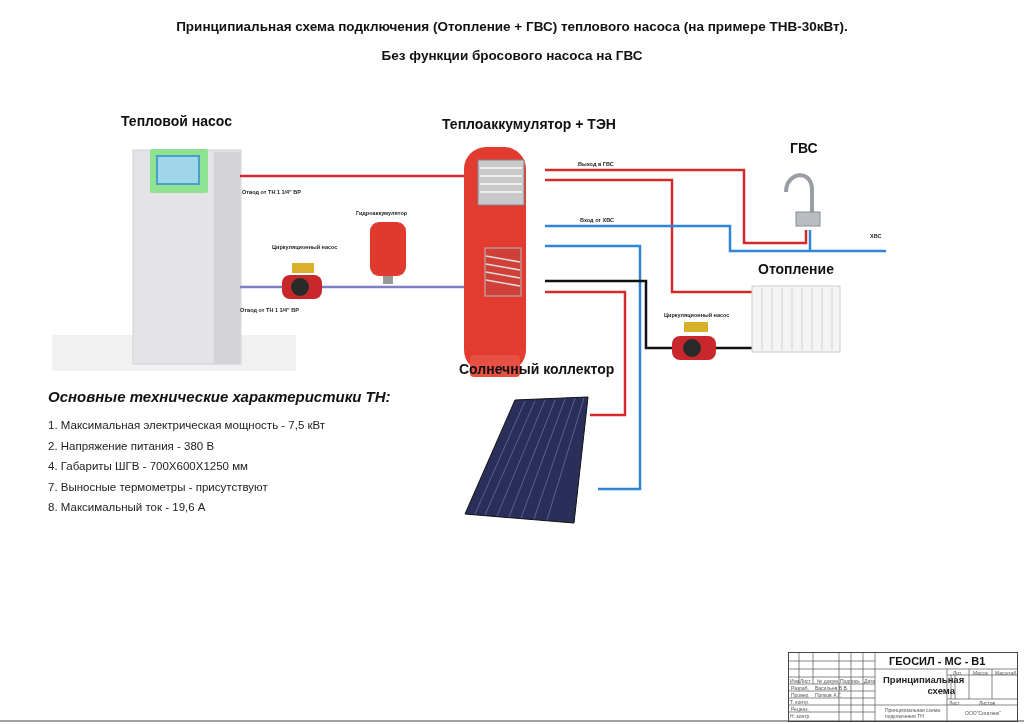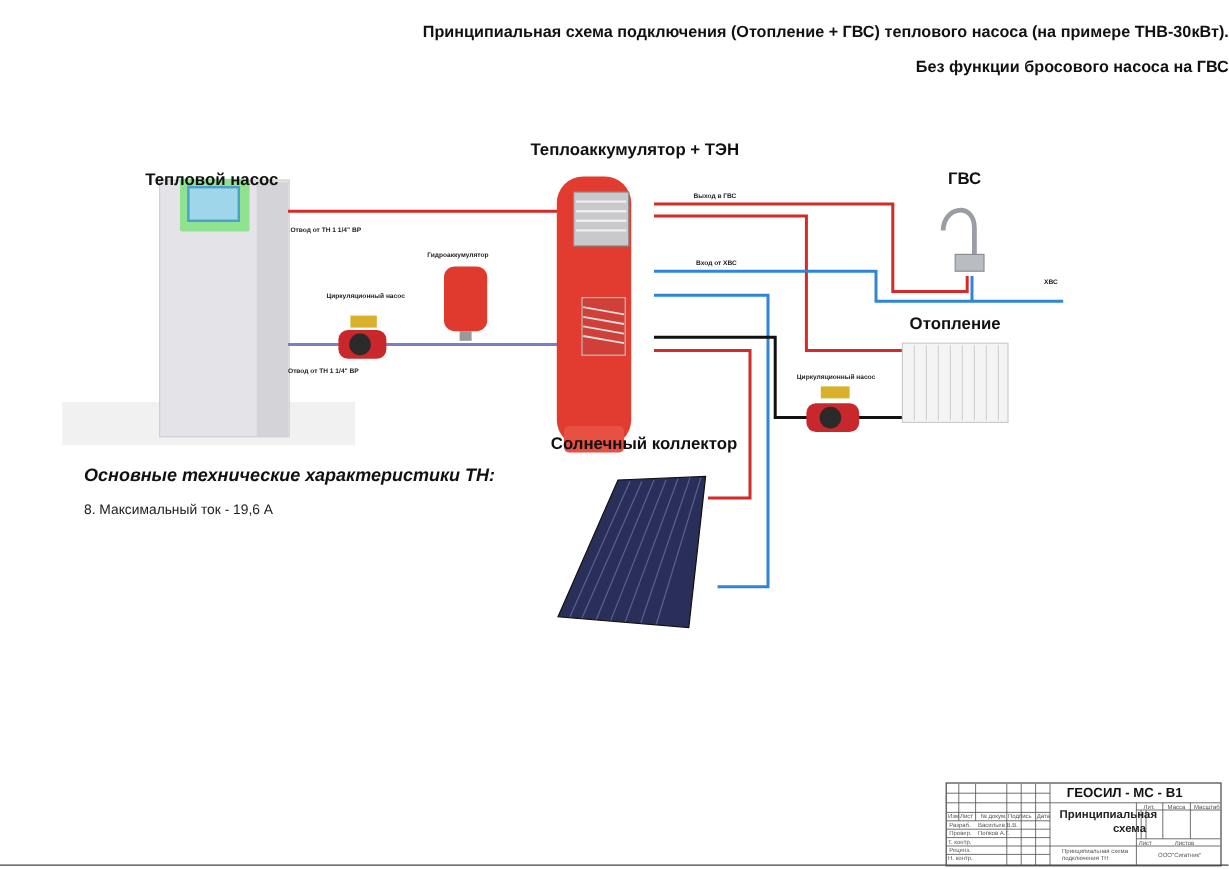--- a/index.html
+++ b/index.html
@@ -1,22 +1,22 @@
 <!DOCTYPE html>
 <html><head>
 <meta charset="utf-8">
 <style>
   html, body { margin:0; padding:0; background:#fff; }
   body { width:1024px; height:724px; position:relative; overflow:hidden; font-family:"Liberation Sans", sans-serif; color:#111; }
   .abs { position:absolute; }
-  .title { font-weight:bold; font-size:13.5px; text-align:right; width:1024px; left:0; }
+  .title { font-weight:bold; font-size:13.5px; text-align:center; width:1024px; left:0; }
   .label-big { font-weight:bold; font-size:14px; white-space:nowrap; }
   .label-small { font-size:5.5px; font-weight:bold; white-space:nowrap; color:#222; }
   #diagram { position:absolute; left:0; top:0; }
-  .specs { left:48px; top:388px;margin-left:22px; }
+  .specs { left:48px; top:388px; }
   .specs-title { font-weight:bold; font-style:italic; font-size:15px; margin-bottom:10px; }
   .spec-item { font-size:11.5px; height:20.5px; line-height:20.5px; color:#222; }
   .tb { position:absolute; left:788px; top:652px; width:228px; height:68px; border:1px solid #444; }
   .tb-text { position:absolute; font-size:5px; color:#555; white-space:nowrap; }
   .tb-code { position:absolute; left:100px; top:2px; width:128px; font-weight:bold; font-size:11px; }
   .tb-name { position:absolute; left:94px; top:21px; width:72px; text-align:right; font-size:9.5px; line-height:11px; color:#222;font-weight:bold; }
 </style>
 </head>
 <body>
 
@@ -118,37 +118,41 @@
         <line x1="555" y1="400" x2="509" y2="517"></line>
       <line x1="565" y1="399" x2="521" y2="518"></line>
         <line x1="575" y1="398" x2="534" y2="519"></line>
       <line x1="584" y1="398" x2="547" y2="520"></line>
     </g>
   </g>
 
   <line x1="0" y1="721" x2="1024" y2="721" stroke="#444"></line>
 </svg>
 
-<div class="abs label-big" style="left:121px; top:113px;margin-top:28px;">Тепловой насос</div>
+<div class="abs label-big" style="left:121px; top:113px;">Тепловой насос</div>
 <div class="abs label-big" style="left:442px; top:116px;">Теплоаккумулятор + ТЭН</div>
 <div class="abs label-big" style="left:790px; top:140px;">ГВС</div>
 <div class="abs label-big" style="left:758px; top:261px;">Отопление</div>
 <div class="abs label-big" style="left:459px; top:361px;">Солнечный коллектор</div>
 <div class="abs label-small" style="left:356px; top:210px;">Гидроаккумулятор</div>
 <div class="abs label-small" style="left:272px; top:244px;">Циркуляционный насос</div>
 <div class="abs label-small" style="left:664px; top:312px;">Циркуляционный насос</div>
 
 <div class="abs label-small" style="left:242px; top:189px;">Отвод от ТН 1 1/4" ВР</div>
 <div class="abs label-small" style="left:240px; top:307px;">Отвод от ТН 1 1/4" ВР</div>
 <div class="abs label-small" style="left:578px; top:161px;">Выход в ГВС</div>
 <div class="abs label-small" style="left:580px; top:217px;">Вход от ХВС</div>
 <div class="abs label-small" style="left:870px; top:233px;">ХВС</div>
 
 <div class="abs specs">
   <div class="specs-title">Основные технические характеристики ТН:</div>
+  <div class="spec-item">1. Максимальная электрическая мощность - 7,5 кВт</div>
+  <div class="spec-item">2. Напряжение питания - 380 В</div>
+  <div class="spec-item">4. Габариты ШГВ - 700Х600Х1250 мм</div>
+  <div class="spec-item">7. Выносные термометры - присутствуют</div>
   <div class="spec-item"> 8. Максимальный ток - 19,6 А</div>
 </div>
 
 <div class="tb">
   <svg width="228" height="68" style="position:absolute;left:0;top:0;">
     <g stroke="#555" stroke-width="0.7" fill="none">
       <line x1="0" y1="8" x2="86" y2="8"></line>
         <line x1="0" y1="16" x2="86" y2="16"></line>
       <line x1="0" y1="24" x2="86" y2="24"></line>
         <line x1="0" y1="31" x2="86" y2="31"></line>

